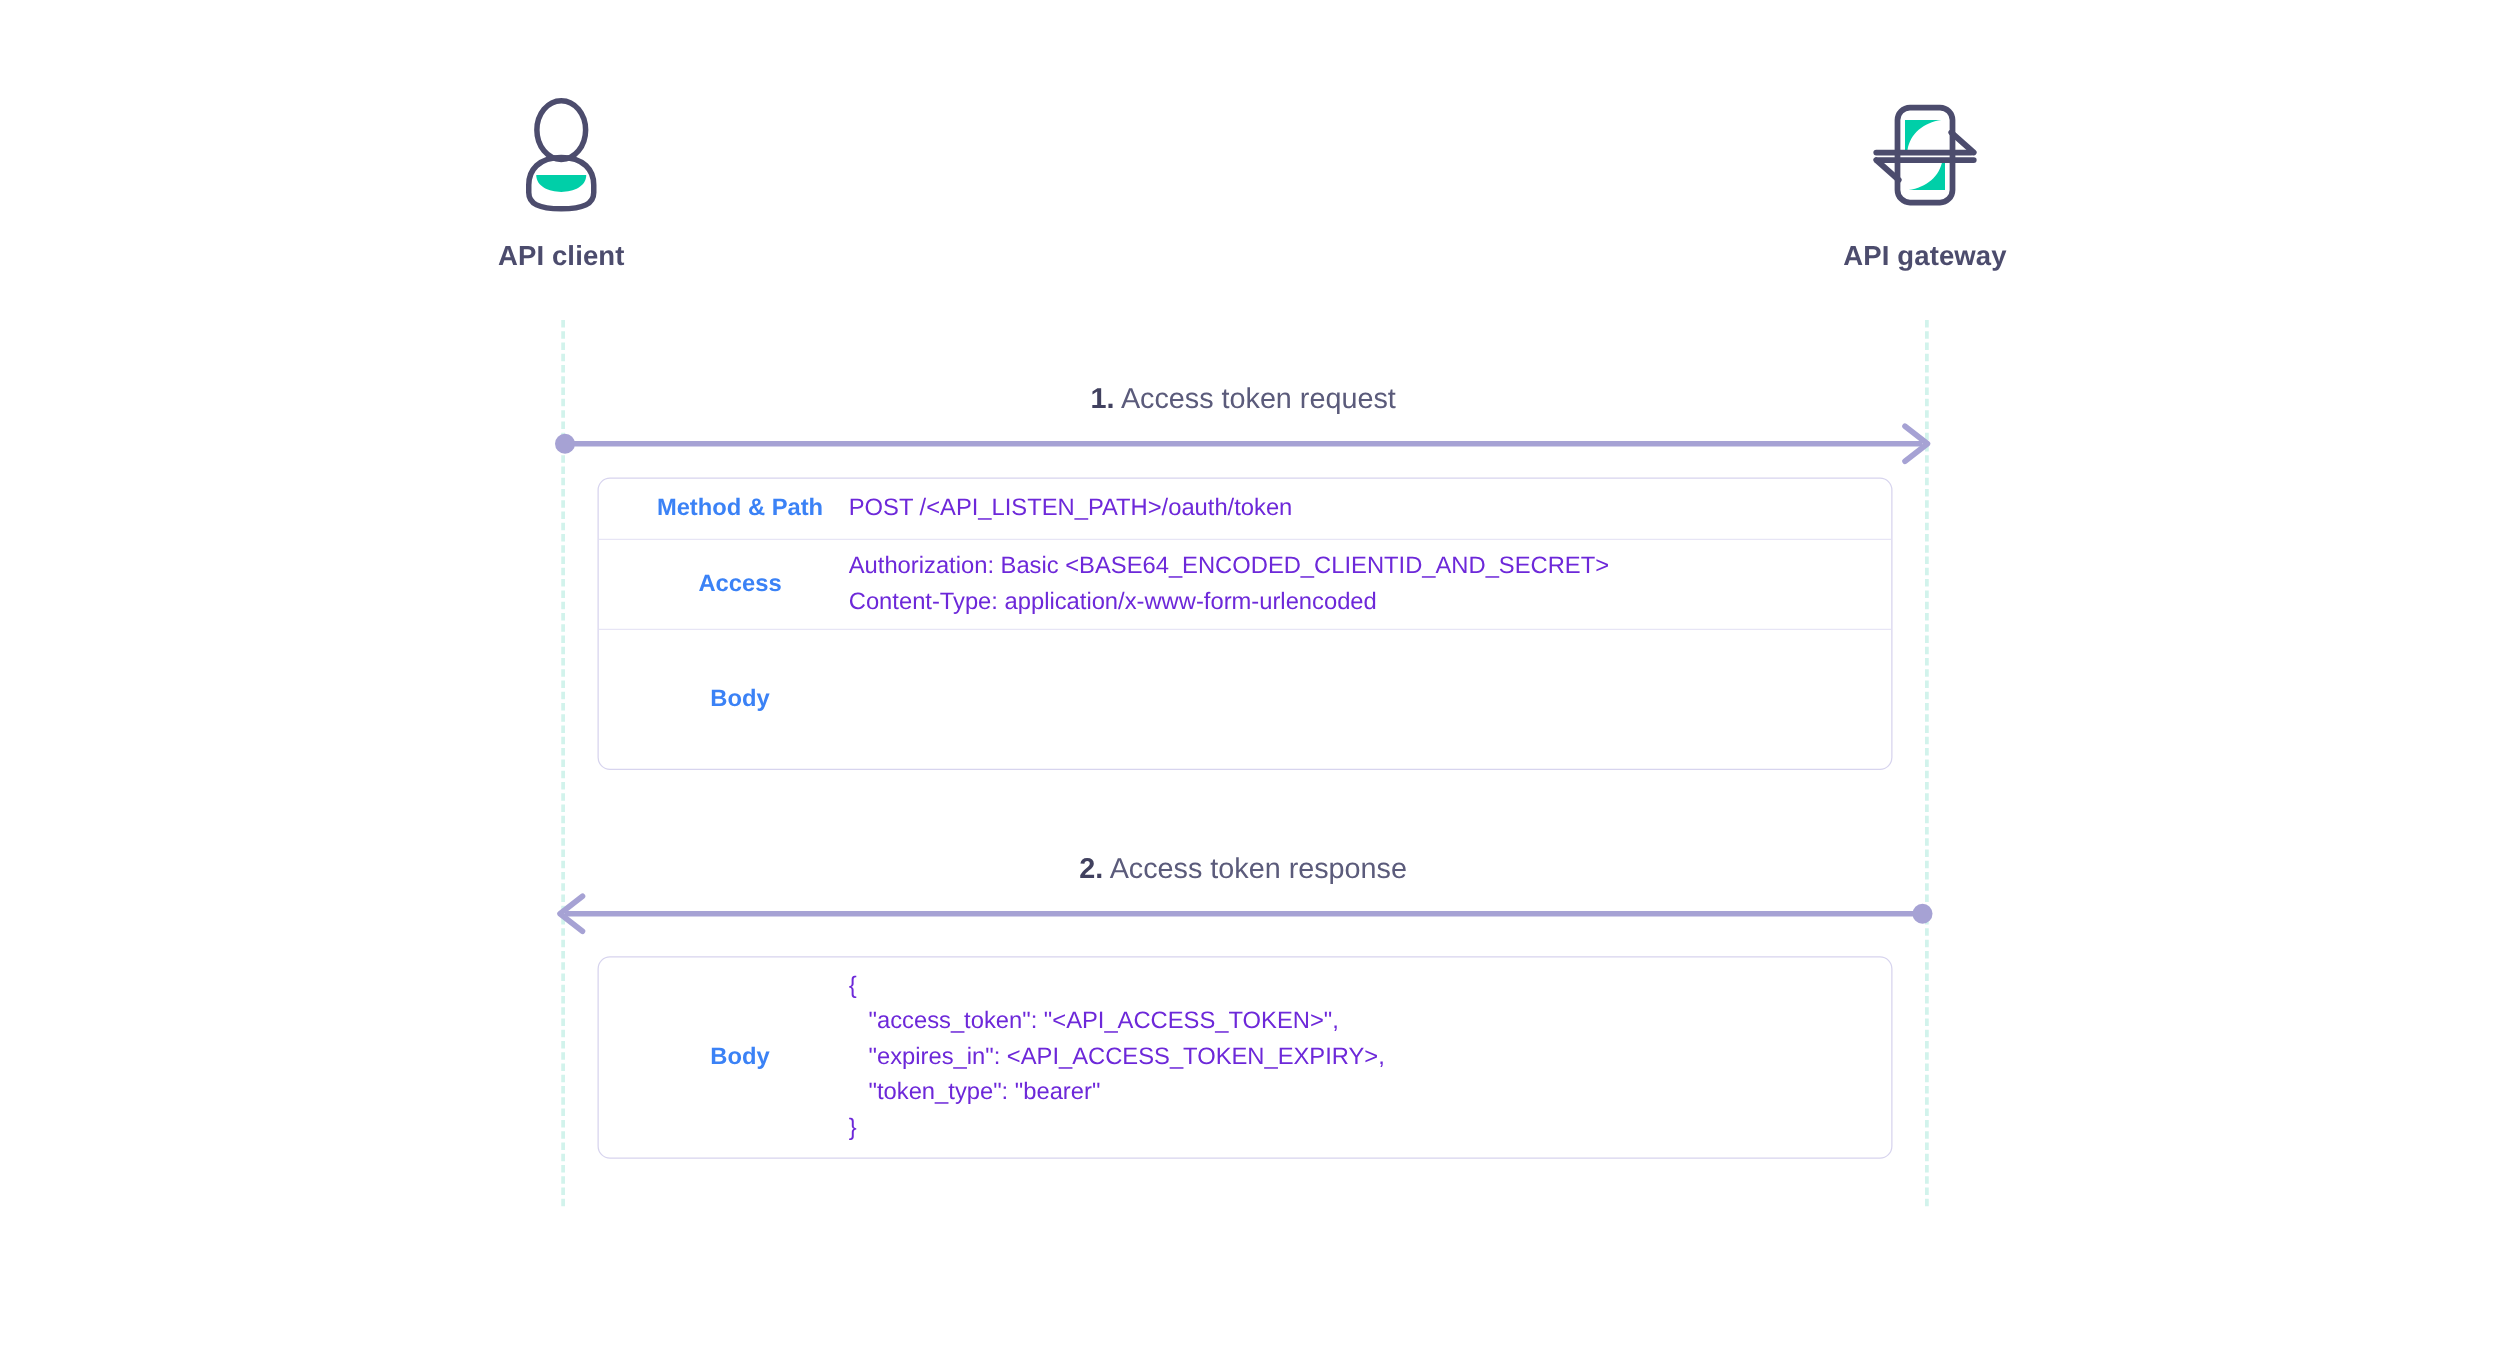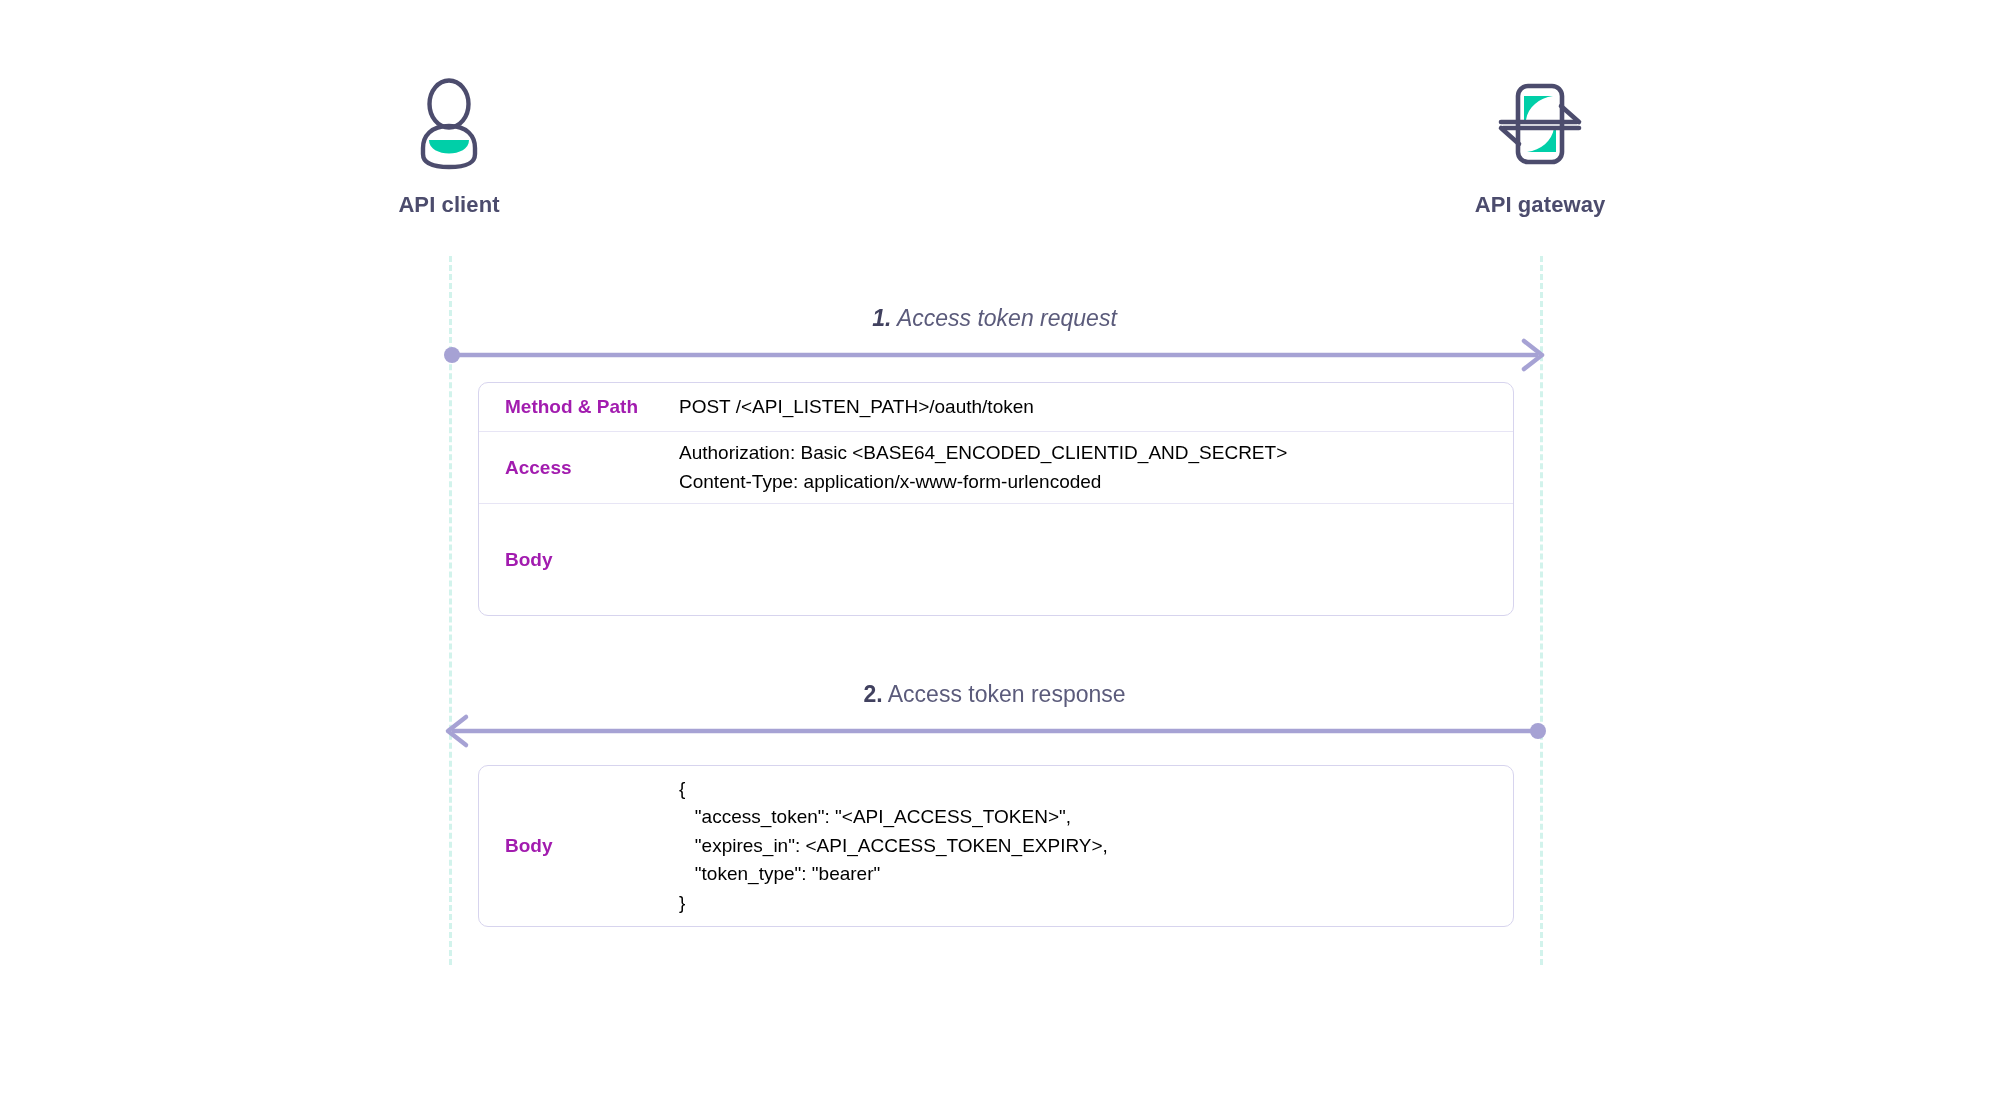--- a/index.html
+++ b/index.html
@@ -92,40 +92,41 @@
     display: flex;
     align-items: center;
     border-top: 1.4px solid #e7e5f5;
   }
   .detail-row:first-child { border-top: none; }
   .detail-key {
     flex: 0 0 200px;
     padding-left: 26px;
     font-size: 19px;
     font-weight: bold;
-    color: #a21caf;
+    color: #3b82f6;
+    text-align: center;
   }
   .detail-val {
     flex: 1 1 auto;
     padding-right: 20px;
     font-size: 19px;
-    color: #000000;
+    color: #6d28d9;
     line-height: 28.5px;
     white-space: pre;
   }
   .row-methodpath { height: 48px; }
   .row-headers { height: 72px; }
   .row-body-request { height: 112px; }
   .row-body-response { height: 160px; }
 
   #table-request { top: 382px; }
   #table-response { top: 765px; }
 
   
-  #label-1 { top: 305px; font-style: italic; }
+  #label-1 { top: 305px; }
   #arrow-1 { top: 340px; }
   
   #label-2 { top: 681px; }
   #arrow-2 { top: 716px; }
 </style>
 </head>
 <body>
 
 <div id="stage">
 

